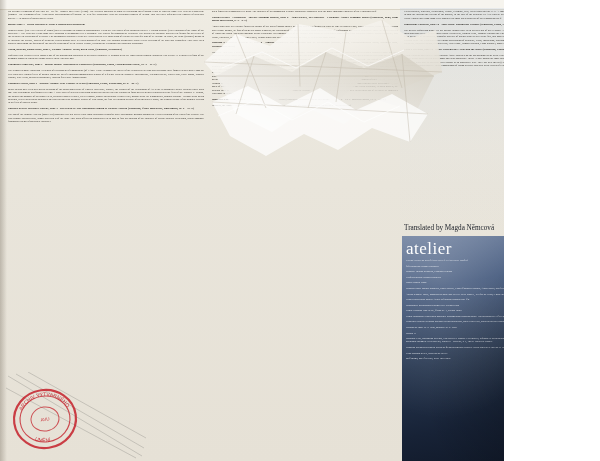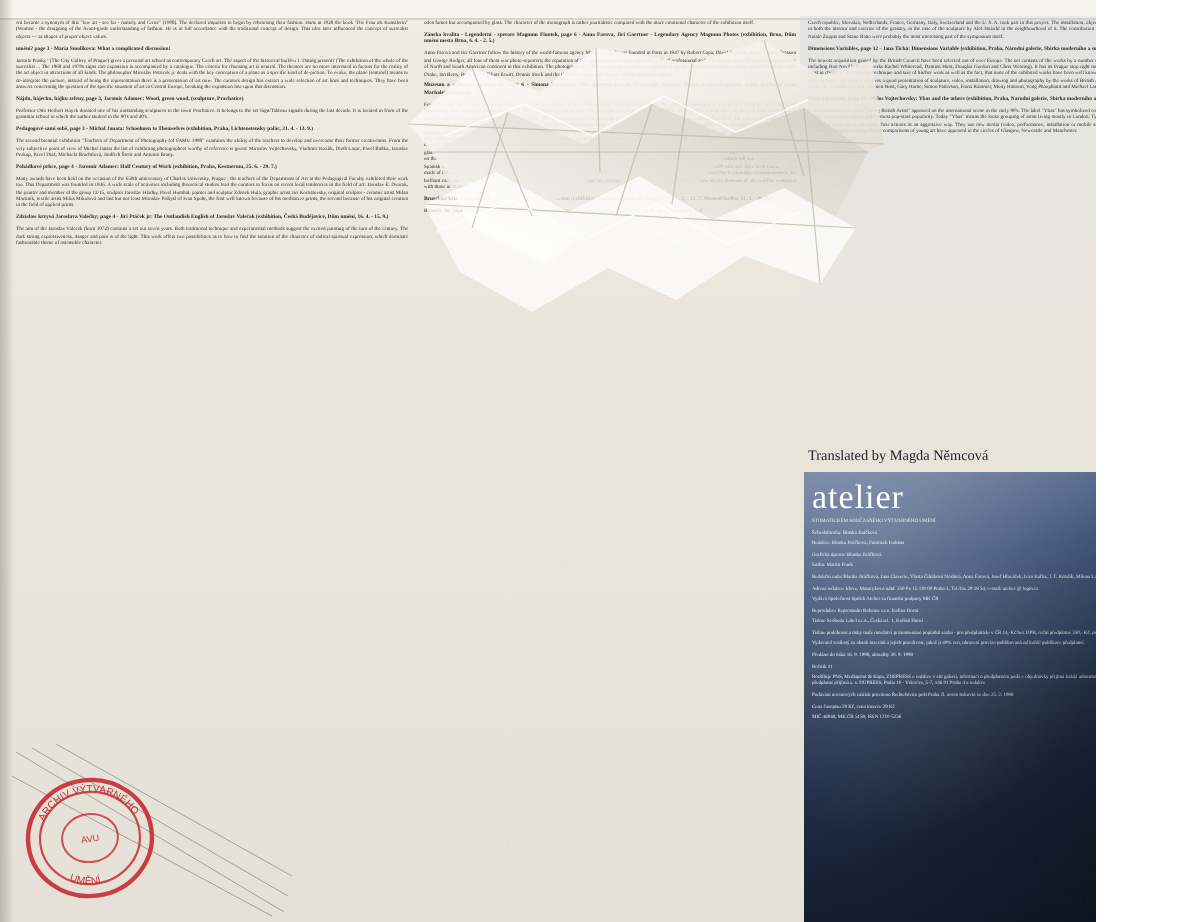--- a/index.html
+++ b/index.html
@@ -9,21 +9,21 @@
   }
   body {
     width: 600px;
     height: 461px;
     overflow: hidden;
     font-family: "Liberation Sans", sans-serif;
   }
 
   #page {
     position: relative;
-    width: 548px;
+    width: 504px;
     height: 461px;
     background: #ec4899;
     overflow: hidden;
   }
 
   
   .paper {
     position: absolute;
     left: 0; top: 0;
     width: 600px; height: 461px;

